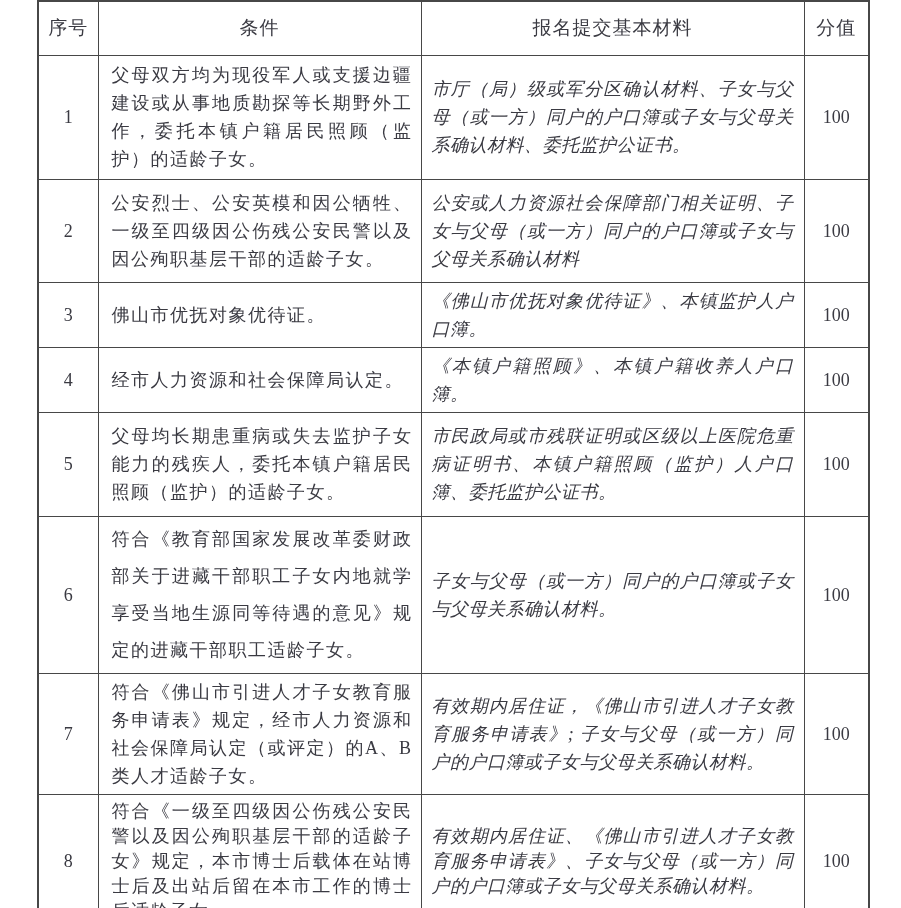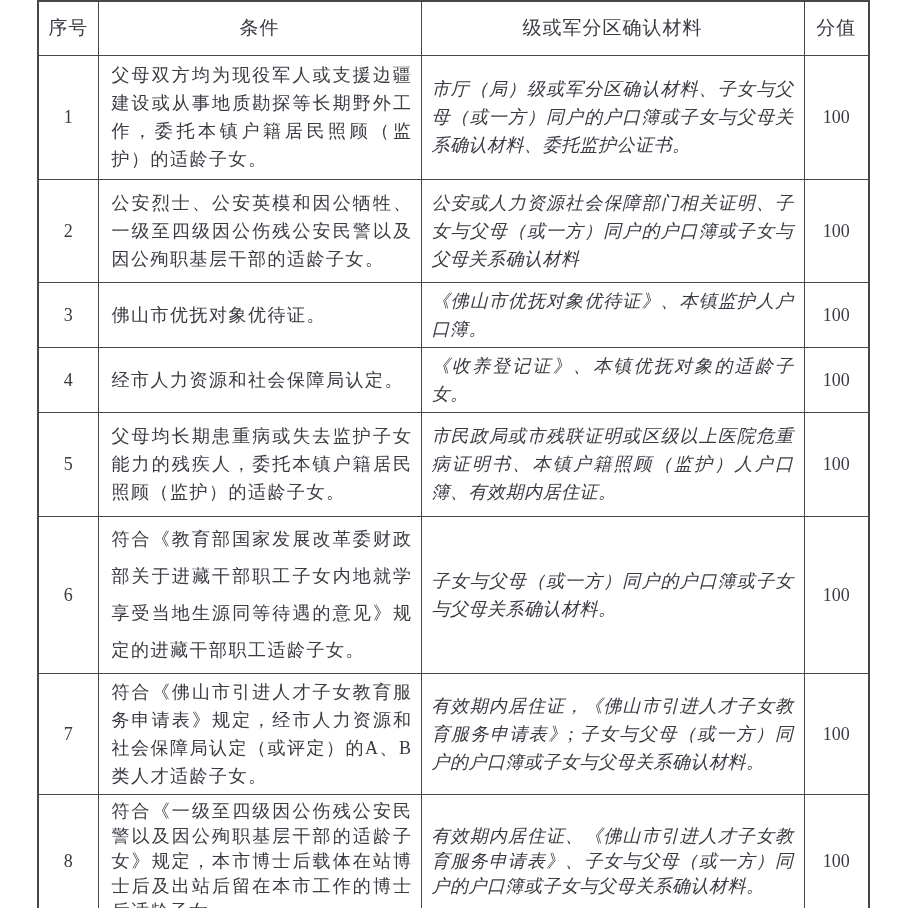--- a/index.html
+++ b/index.html
@@ -74,21 +74,21 @@
   <colgroup>
     <col style="width:60px">
     <col style="width:323px">
     <col style="width:383px">
     <col style="width:65px">
   </colgroup>
   <thead>
     <tr class="h-head">
       <th>序号</th>
       <th>条件</th>
-      <th>级或军分区确认材料</th>
+      <th>报名提交基本材料</th>
       <th>分值</th>
     </tr>
   </thead>
   <tbody>
     <tr class="h-r1">
       <td class="c-no">1</td>
       <td class="c-cond">父母双方均为现役军人或支援边疆建设或从事地质勘探等长期野外工作，委托本镇户籍居民照顾（监护）的适龄子女。</td>
       <td class="c-mat">市厅（局）级或军分区确认材料、子女与父母（或一方）同户的户口簿或子女与父母关系确认材料、委托监护公证书。</td>
       <td class="c-score">100</td>
     </tr>
@@ -100,27 +100,27 @@
     </tr>
     <tr class="h-r3">
       <td class="c-no">3</td>
       <td class="c-cond">佛山市优抚对象优待证。</td>
       <td class="c-mat">《佛山市优抚对象优待证》、本镇监护人户口簿。</td>
       <td class="c-score">100</td>
     </tr>
     <tr class="h-r4">
       <td class="c-no">4</td>
       <td class="c-cond">经市人力资源和社会保障局认定。</td>
-      <td class="c-mat">《收养登记证》、本镇优抚对象的适龄子女。</td>
+      <td class="c-mat">《本镇户籍照顾》、本镇户籍收养人户口簿。</td>
       <td class="c-score">100</td>
     </tr>
     <tr class="h-r5">
       <td class="c-no">5</td>
       <td class="c-cond">父母均长期患重病或失去监护子女能力的残疾人，委托本镇户籍居民照顾（监护）的适龄子女。</td>
-      <td class="c-mat">市民政局或市残联证明或区级以上医院危重病证明书、本镇户籍照顾（监护）人户口簿、有效期内居住证。</td>
+      <td class="c-mat">市民政局或市残联证明或区级以上医院危重病证明书、本镇户籍照顾（监护）人户口簿、委托监护公证书。</td>
       <td class="c-score">100</td>
     </tr>
     <tr class="h-r6">
       <td class="c-no">6</td>
       <td class="c-cond">符合《教育部国家发展改革委财政部关于进藏干部职工子女内地就学享受当地生源同等待遇的意见》规定的进藏干部职工适龄子女。</td>
       <td class="c-mat">子女与父母（或一方）同户的户口簿或子女与父母关系确认材料。</td>
       <td class="c-score">100</td>
     </tr>
     <tr class="h-r7">
       <td class="c-no">7</td>

